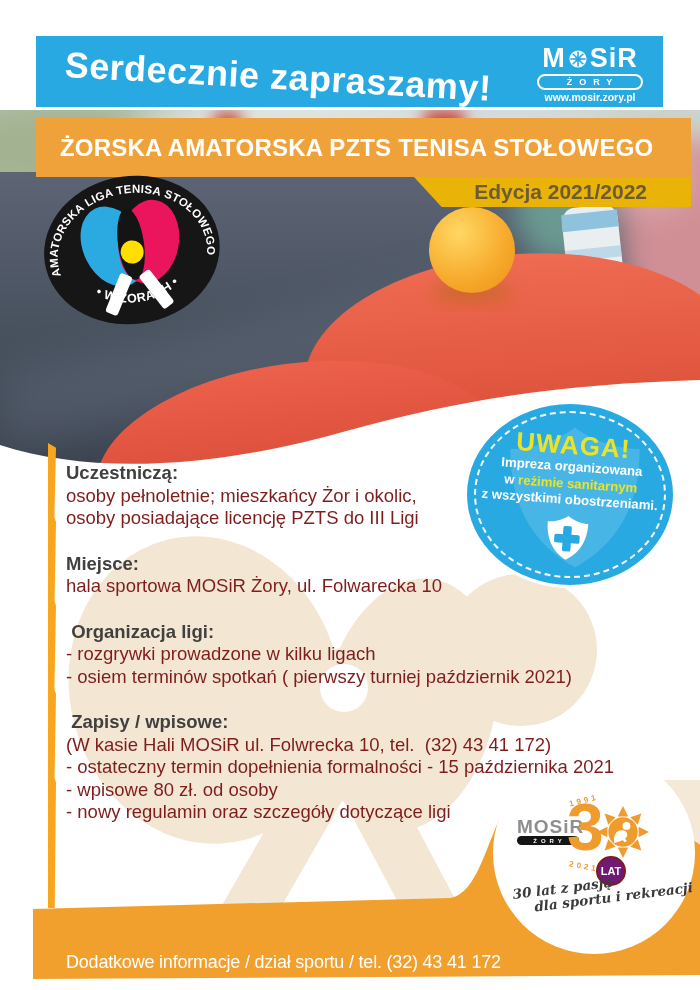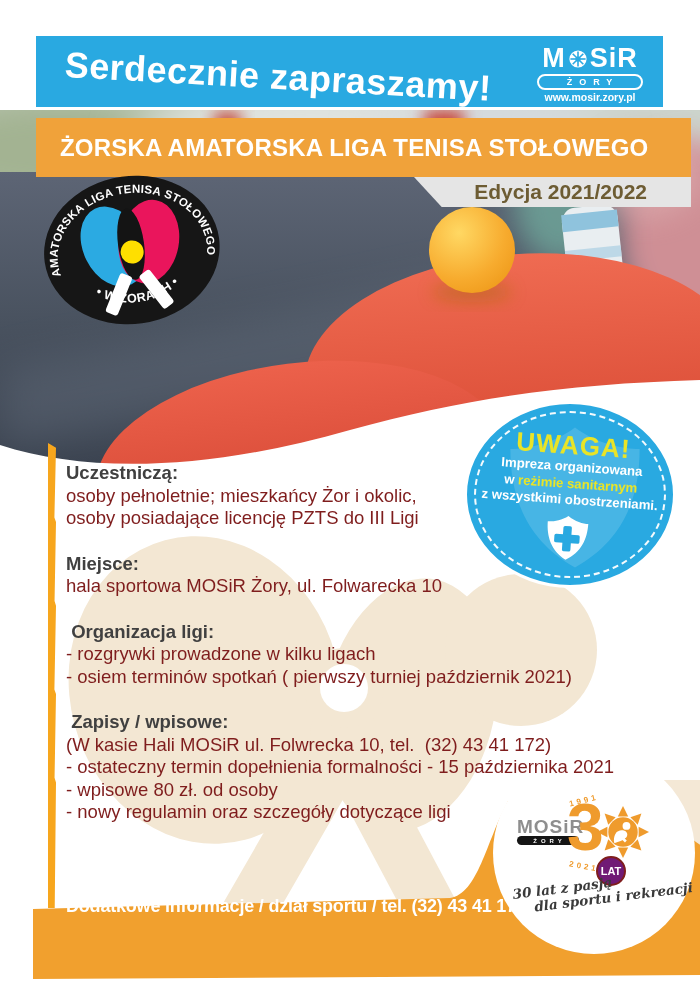--- a/index.html
+++ b/index.html
@@ -18,21 +18,21 @@
               letter-spacing:7px; padding:1px 0 1px 6px; }
   .mosir-url { font-size:10.5px; font-weight:bold; }
 
   
   .photo { position:absolute; left:0; top:110px; width:700px; height:362px; }
 
   
   .orange-band { position:absolute; left:36px; top:118px; width:655px; height:59px; background:#f0a23a;
                  display:flex; align-items:center; }
   .orange-band span { margin-left:24px; color:#fff; font-weight:bold; font-size:24px; letter-spacing:.2px; white-space:nowrap; }
-  .edition-tag { position:absolute; left:414px; top:177px; width:277px; height:30px; background:#e5e5e5;
+  .edition-tag { position:absolute; left:414px; top:177px; width:277px; height:30px; background:#eab308;
                  clip-path:polygon(0 0,100% 0,100% 100%,10% 100%); display:flex; align-items:center; justify-content:flex-end; }
   .edition-tag span { margin-right:44px; color:#6d5c33; font-weight:bold; font-size:21px; }
 
   
   .league-logo { position:absolute; left:36px; top:170px; transform:rotate(-8deg); }
 
   
   .uwaga { position:absolute; left:464px; top:401px; width:212px; height:187px; background:#29a9e1;
            border:3px solid #fff; border-radius:50%; overflow:hidden; }
   .uwaga .ring { position:absolute; inset:7px; border:2px dashed rgba(255,255,255,.95); border-radius:50%; }
@@ -52,21 +52,21 @@
 
   
   .content { position:absolute; left:66px; top:462px; width:575px; z-index:3; }
   .sec { margin-bottom:23px; }
   .sec p { font-size:18.5px; line-height:22.5px; color:#7f1d1d; white-space:pre-wrap; }
   .sec p.h { font-weight:bold; color:#404040; }
   .sec b { font-weight:bold; }
 
   
   .footer-svg { position:absolute; left:0; top:780px; z-index:4; }
-  .footer-text { position:absolute; left:66px; top:896px; z-index:6; color:#fff; font-weight:bold; font-size:18px;
+  .footer-text { position:absolute; left:66px; top:952px; z-index:6; color:#fff; font-weight:normal; font-size:18px;
                  letter-spacing:-.2px; white-space:nowrap; }
 
   
   .anniv { position:absolute; left:505px; top:792px; width:195px; height:125px; z-index:5; }
   .anniv .y1 { position:absolute; left:64px; top:4px; font-size:8px; font-weight:bold; color:#ef9b2d; letter-spacing:3px; transform:rotate(-14deg); }
   .anniv .mosir-gray { position:absolute; left:12px; top:24px; font-size:19px; font-weight:bold; color:#8e8e8e; letter-spacing:1px; }
   .anniv .zory-black { position:absolute; left:12px; top:44px; width:62px; background:#151515; border-radius:5px; color:#fff;
                        font-size:6px; font-weight:bold; letter-spacing:4px; text-align:center; padding:1.5px 0 1.5px 3px; }
   .anniv .digit { position:absolute; left:62px; top:2px; font-size:66px; line-height:66px; font-weight:bold; color:#ef9b2d; }
   .anniv .sun { position:absolute; left:92px; top:14px; }
@@ -160,21 +160,21 @@
           <circle cx="11" cy="11" r="2.6" fill="#29a9e1"></circle>
         </svg>
         <span>SiR</span>
       </div>
       <div class="zory-box">ŻORY</div>
       <div class="mosir-url">www.mosir.zory.pl</div>
     </div>
   </div>
 
   <div class="orange-band">
-    <span>ŻORSKA AMATORSKA LIGA TENISA STOŁOWEGO</span>
+    <span>ŻORSKA AMATORSKA PZTS TENISA STOŁOWEGO</span>
   </div>
   <div class="edition-tag">
     <span>Edycja 2021/2022</span>
   </div>
 
   <svg class="league-logo" width="192" height="162" viewBox="0 0 192 162">
     <defs>
       <path id="lt" d="M 26,106 A 75,61 0 1 1 166,106" fill="none"></path>
       <path id="lb" d="M 38,100 A 62,50 0 0 0 154,100" fill="none"></path>
     </defs>

